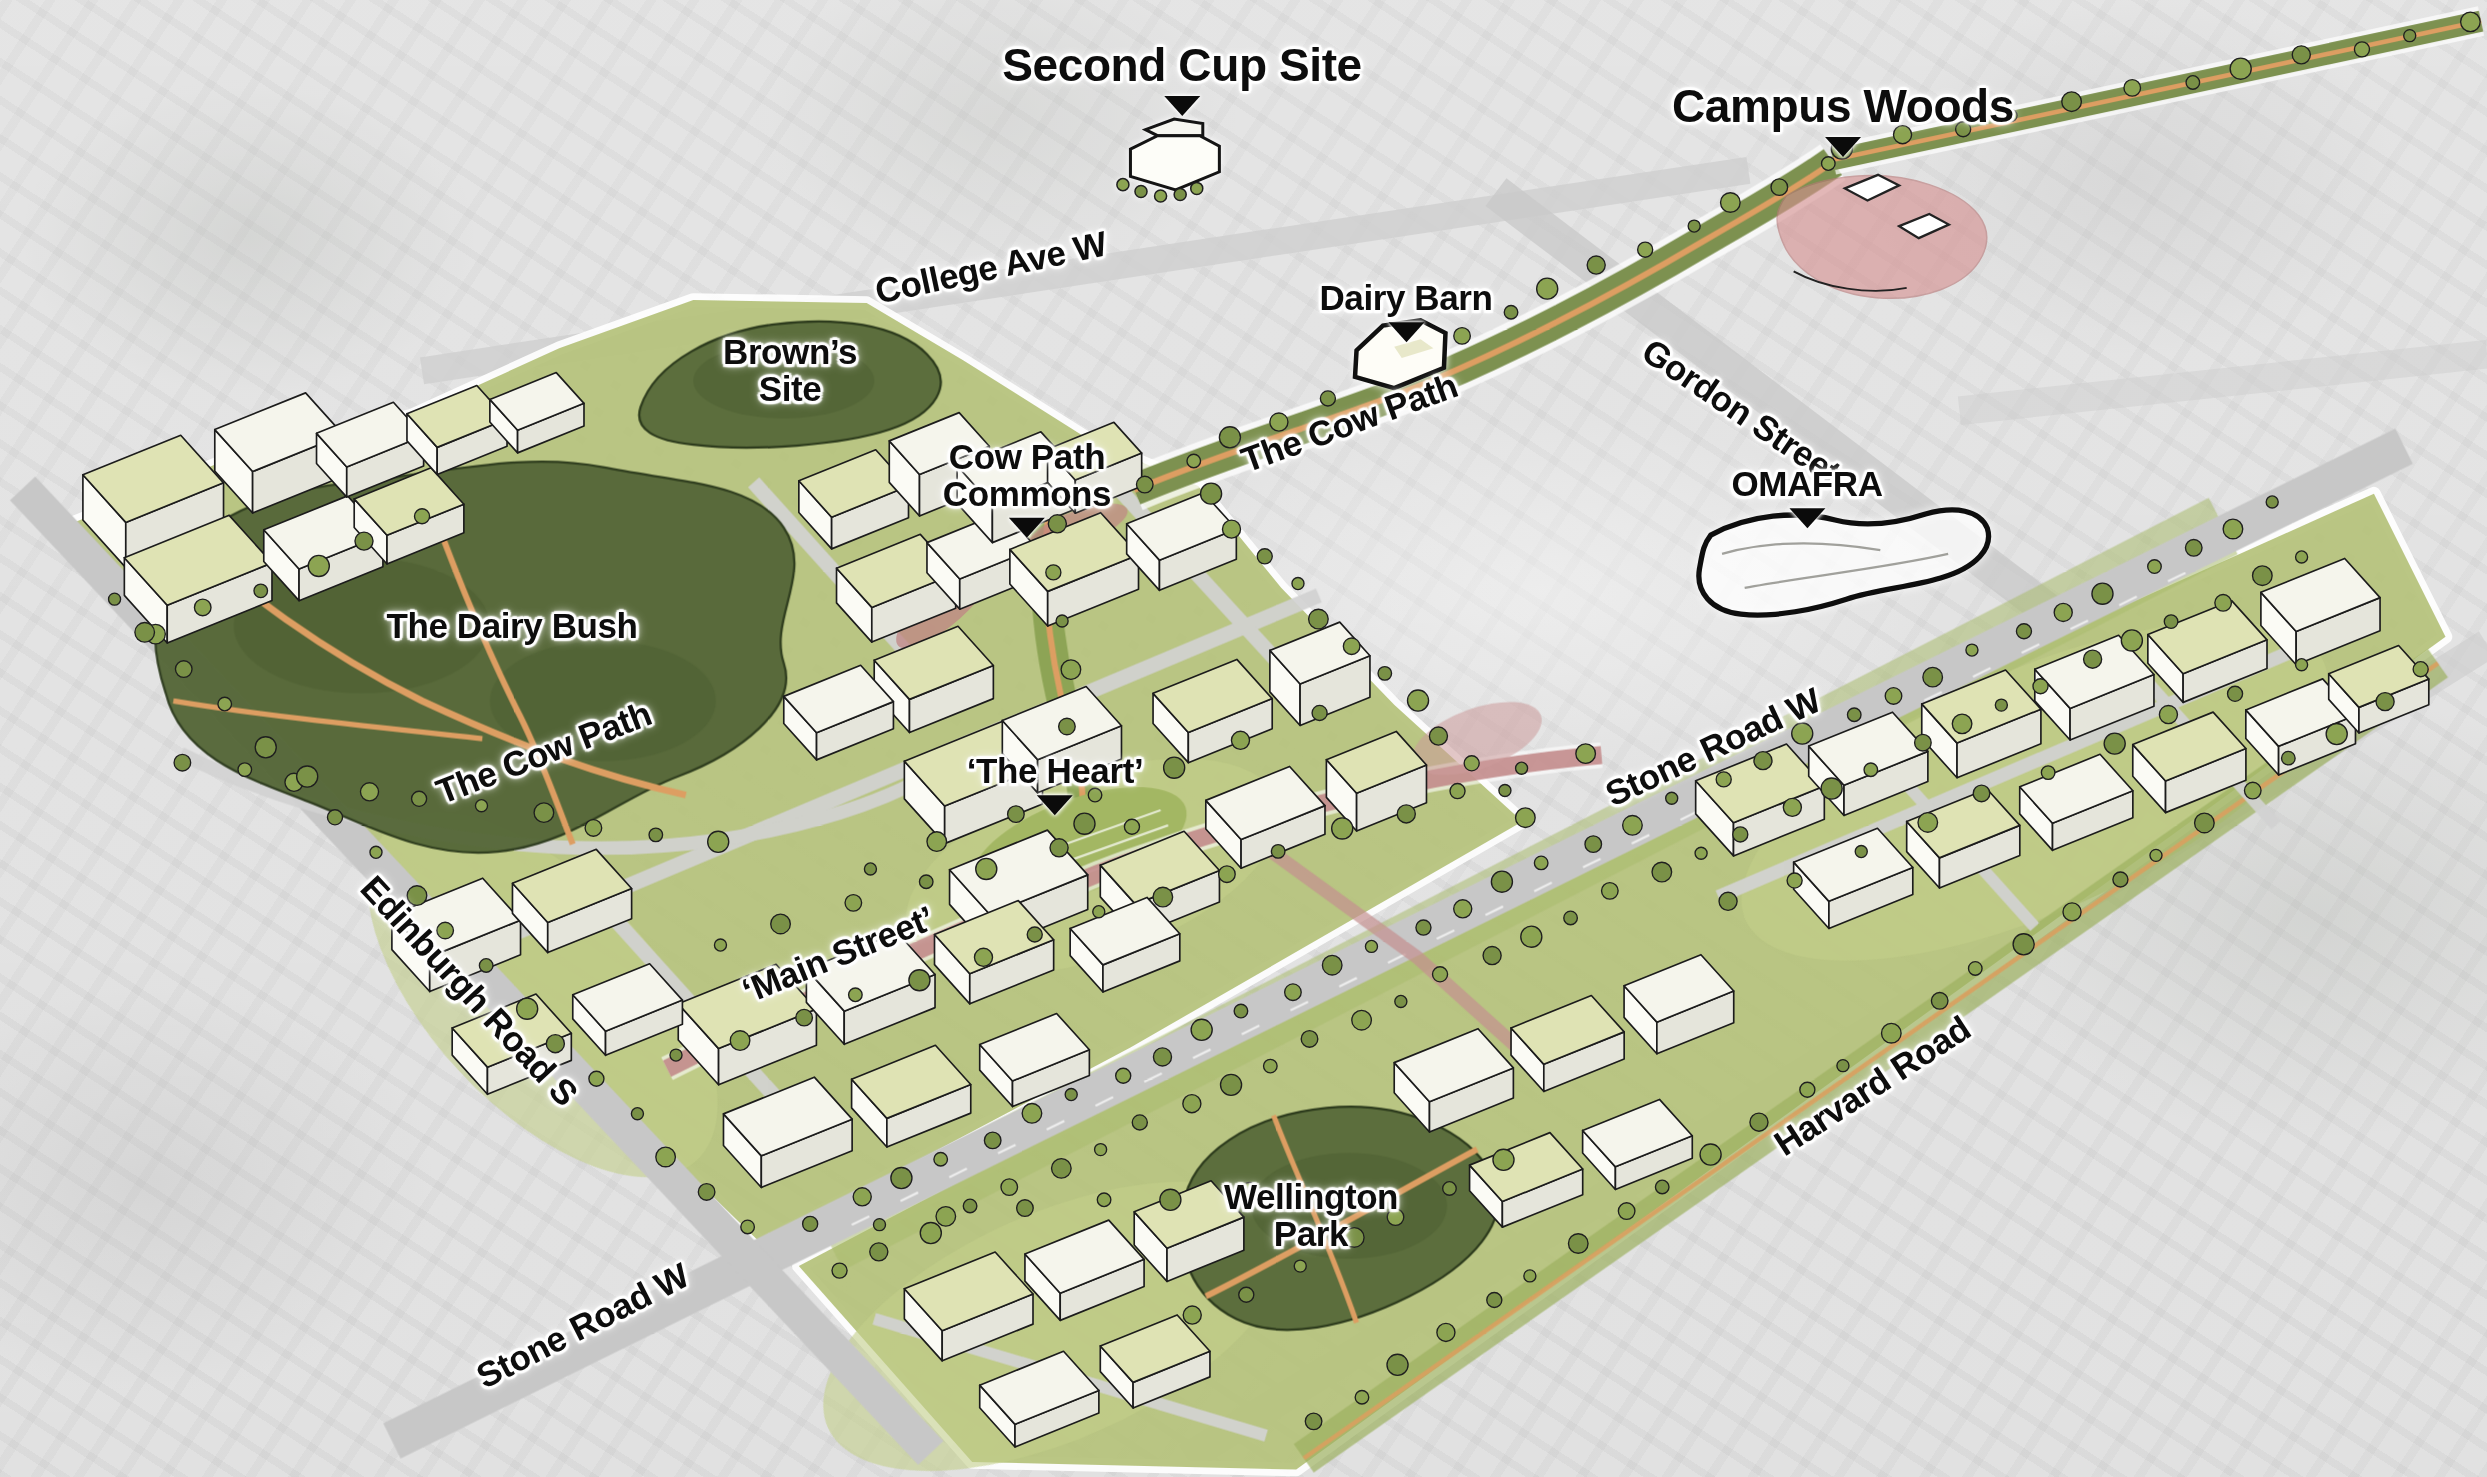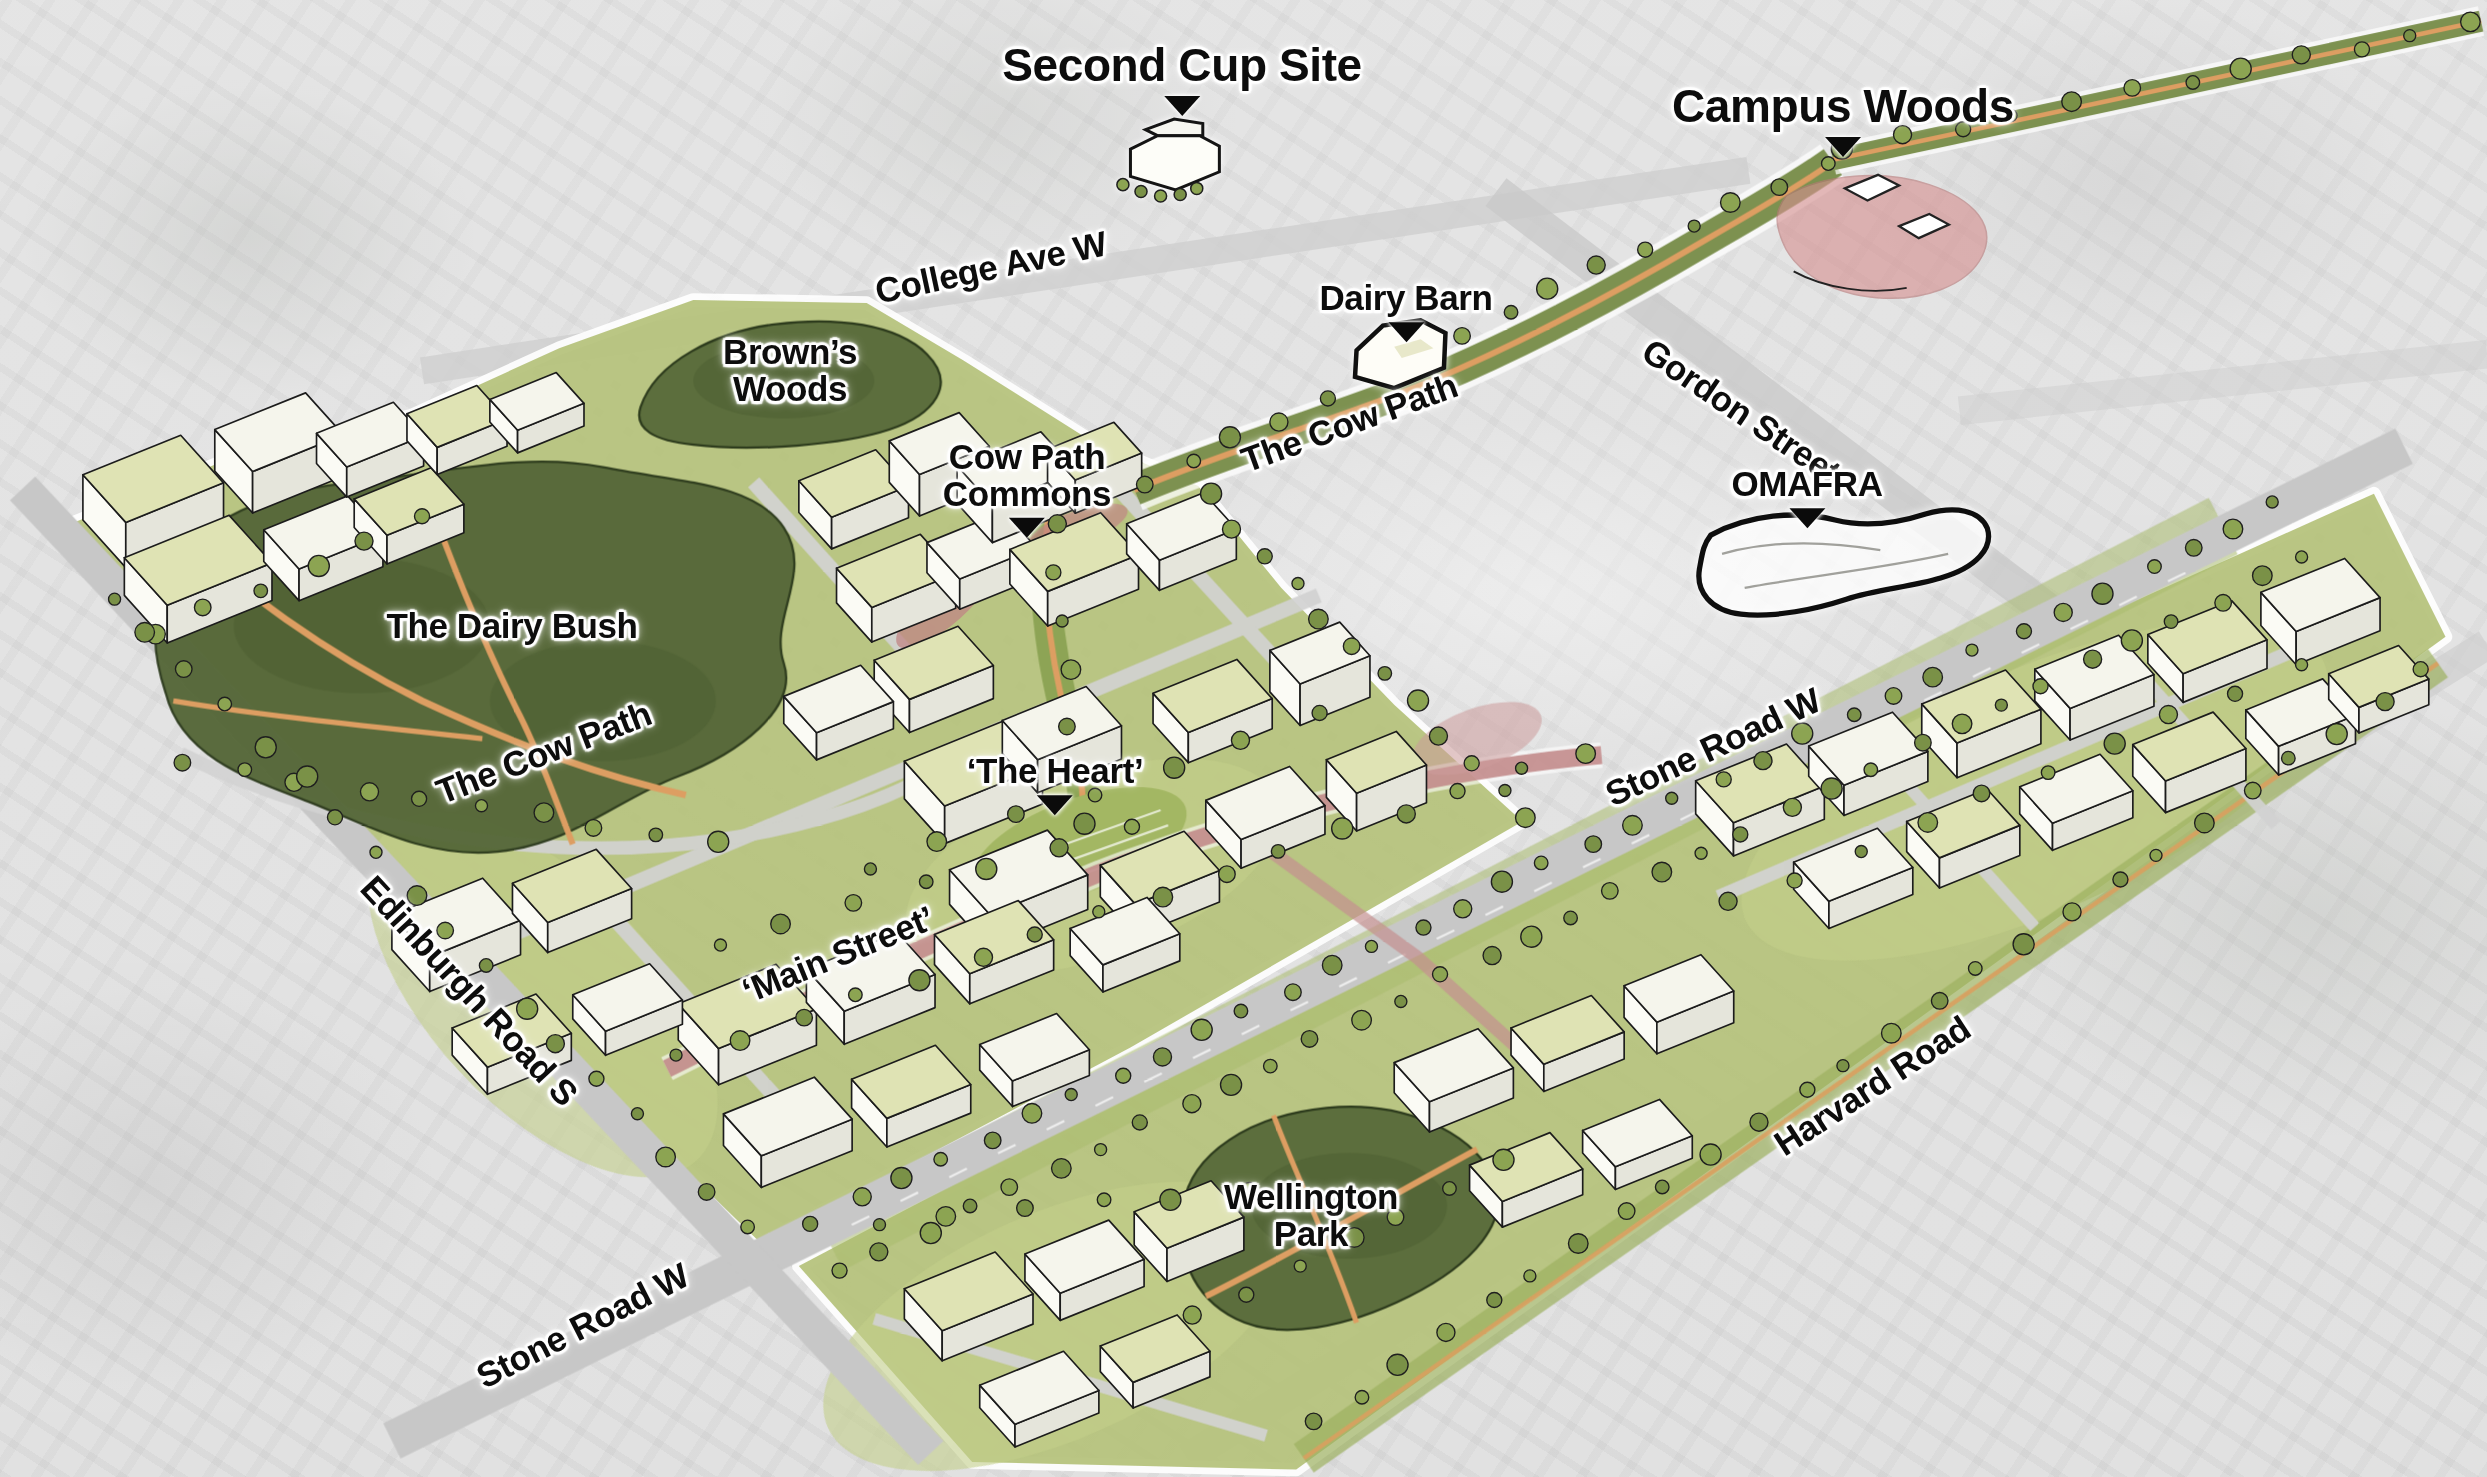--- a/index.html
+++ b/index.html
@@ -589,21 +589,21 @@
       <span class="ptr"></span>
     </div>
     <div class="map-label" style="left:1752px;top:396px;transform:translate(-50%,-50%) rotate(34deg)">
       <span>Gordon Street</span>
     </div>
     <div class="map-label" style="left:1343px;top:405px;transform:translate(-50%,-50%) rotate(-20deg)">
       <span>The Cow Path</span>
     </div>
     <div class="map-label" style="left:790px;top:352px">
       <span>Brown’s
-Woods</span>
+Site</span>
     </div>
     <div class="map-label" style="left:1027px;top:488px">
       <span>Cow Path
 Commons</span>
       <span class="ptr"></span>
     </div>
     <div class="map-label" style="left:512px;top:607px">
       <span>The Dairy Bush</span>
     </div>
     <div class="map-label" style="left:1807px;top:497px">

